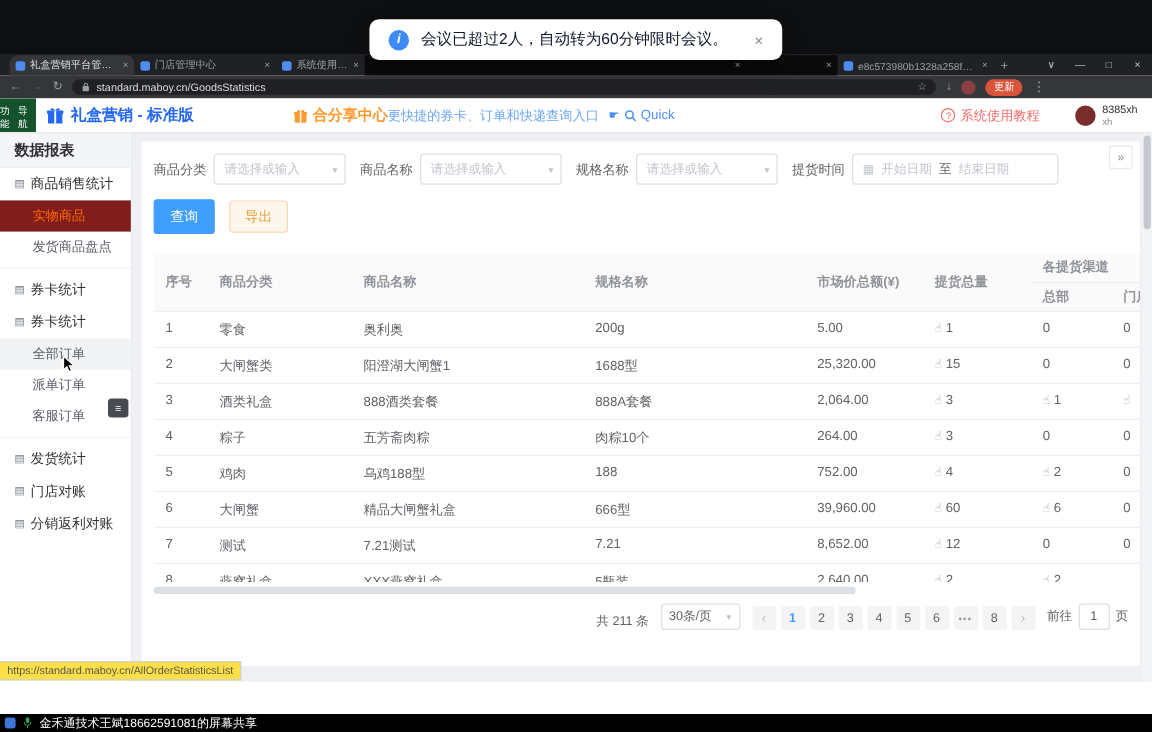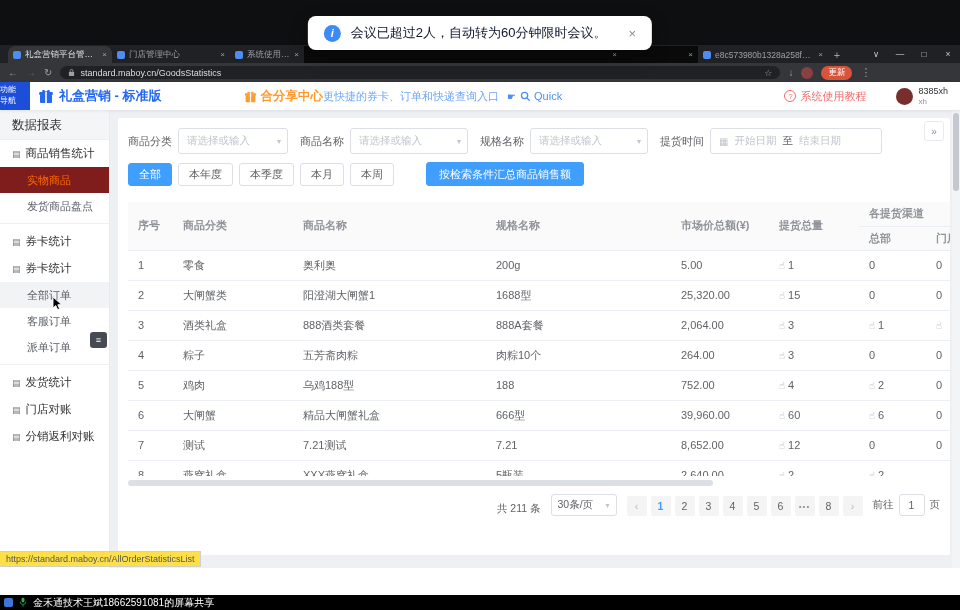--- a/index.html
+++ b/index.html
@@ -38,39 +38,39 @@
   .urlpill{flex:1;height:13px;background:#202124;border-radius:7px;display:flex;align-items:center;padding:0 8px;gap:5px;max-width:720px}
   .url{color:#dadce0;font-size:9px;flex:1;white-space:nowrap;overflow:hidden}
   .star{color:#9aa0a6;font-size:9px}
   .avatar-mini{width:12px;height:12px;border-radius:50%;background:#8a4040;flex:none}
   .update-chip{background:#d9543a;color:#fff;font-size:8.5px;border-radius:8px;padding:1px 7px;flex:none}
   .kebab{font-size:11px}
 
   
   .appheader{top:82px;left:0;width:960px;height:28px;background:#fff;display:flex;align-items:center;
     box-shadow:0 1px 3px rgba(0,0,0,.08);z-index:5}
-  .fnbox{width:30px;height:28px;background:#1d4ed8;color:#fff;font-size:8px;line-height:1.35;display:flex;
-    flex-direction:column;align-items:flex-start;justify-content:center;flex:none}
+  .fnbox{width:30px;height:28px;background:#14532d;color:#fff;font-size:8px;line-height:1.35;display:flex;
+    flex-direction:row;align-items:flex-end;justify-content:center;flex:none}
   .brand{display:flex;align-items:center;gap:5px;margin-left:8px}
   .btext{color:#2468f2;font-weight:bold;font-size:13px;white-space:nowrap}
   .sharecenter{margin-left:82px;display:flex;gap:4px;align-items:center;color:#ff9a2e;font-weight:bold;font-size:12.5px;white-space:nowrap}
   .quicktip{color:#6ca6f8;font-size:11px;white-space:nowrap}
   .pointer-ic{color:#4a90f7;font-size:10px;margin-left:8px}
   .quick{display:flex;align-items:center;gap:3px;color:#4a90f7;font-size:11px;margin-left:4px}
   .tutorial{margin-left:auto;display:flex;align-items:center;gap:4px;color:#f56c6c;font-size:11px;white-space:nowrap}
   .help-ic{width:12px;height:12px;border:1px solid #f56c6c;border-radius:50%;font-size:8px;display:flex;align-items:center;justify-content:center}
   .userwrap{margin-left:30px;margin-right:12px;display:flex;align-items:center;gap:5px}
   .avatar{width:17px;height:17px;border-radius:50%;background:#7a2d2d;flex:none}
   .uname{font-size:9px;color:#303133;line-height:1.15}
   .usub{font-size:8px;color:#909399}
 
   
   .appbody{top:110px;left:0;width:960px;height:458px;display:flex;background:#eef0f4}
   .sidebar{width:110px;background:#fff;border-right:1px solid #e8eaee;position:relative;flex:none}
-  .sb-title{height:30px;line-height:30px;padding-left:12px;font-size:12.5px;font-weight:normal;color:#303133;
+  .sb-title{height:30px;line-height:30px;padding-left:12px;font-size:12.5px;font-weight:bold;color:#303133;
     background:#f4f5f7;border-bottom:1px solid #ebedf0}
   .sb-group{height:27px;display:flex;align-items:center;gap:5px;padding-left:12px;font-size:11.5px;color:#303133;cursor:pointer}
   .gic{color:#747980;font-size:9px}
   .sb-child{height:26px;line-height:26px;padding-left:27px;font-size:11px;color:#5a5e66;cursor:pointer}
   .sb-child.active{color:#ff6a00;background:#7f1d1d}
   .sb-child.hovered{background:#f2f3f5}
   .sb-sep{border-top:1px solid #eef0f2;margin:4px 0}
   .sb-handle{position:absolute;right:2px;top:222px;width:17px;height:16px;background:#464a52;border-radius:3px;
     color:#fff;font-size:9px;display:flex;align-items:center;justify-content:center;z-index:4}
 
@@ -271,22 +271,22 @@
           <div class="sb-sep"></div>
           <div class="sb-group">
             <span class="gic">▤</span>
             <span>券卡统计</span>
           </div>
           <div class="sb-group">
             <span class="gic">▤</span>
             <span>券卡统计</span>
           </div>
           <div class="sb-child hovered">全部订单</div>
+          <div class="sb-child">派单订单</div>
           <div class="sb-child">客服订单</div>
-          <div class="sb-child">派单订单</div>
           <div class="sb-sep"></div>
           <div class="sb-group">
             <span class="gic">▤</span>
             <span>发货统计</span>
           </div>
           <div class="sb-group">
             <span class="gic">▤</span>
             <span>门店对账</span>
           </div>
           <div class="sb-group">
@@ -327,31 +327,25 @@
             <span class="flabel">提货时间</span>
             <div class="fdate">
               <span class="cal">▦</span>
               <span class="dph">开始日期</span>
               <span class="dto">至</span>
               <span class="dph">结束日期</span>
             </div>
           </div>
         </div>
 
-
-        <div class="trow">
-          <div id="ttabs" style="display:flex;gap:6px">
-              <div class="ttab active">全部</div>
-              <div class="ttab">本年度</div>
-              <div class="ttab">本季度</div>
-              <div class="ttab">本月</div>
-              <div class="ttab">本周</div>
-            </div>
-          <button class="btn-summary">按检索条件汇总商品销售额</button>
-        </div>
+        <div class="arow">
+          <button class="btn-query">查询</button>
+          <button class="btn-export">导出</button>
+        </div>
+
 
         <div class="twrap">
           <table id="gtable">
               <colgroup>
                 <col style="width: 45px;">
                 <col style="width: 120px;">
                 <col style="width: 193px;">
                 <col style="width: 185px;">
                 <col style="width: 98px;">
                 <col style="width: 90px;">

